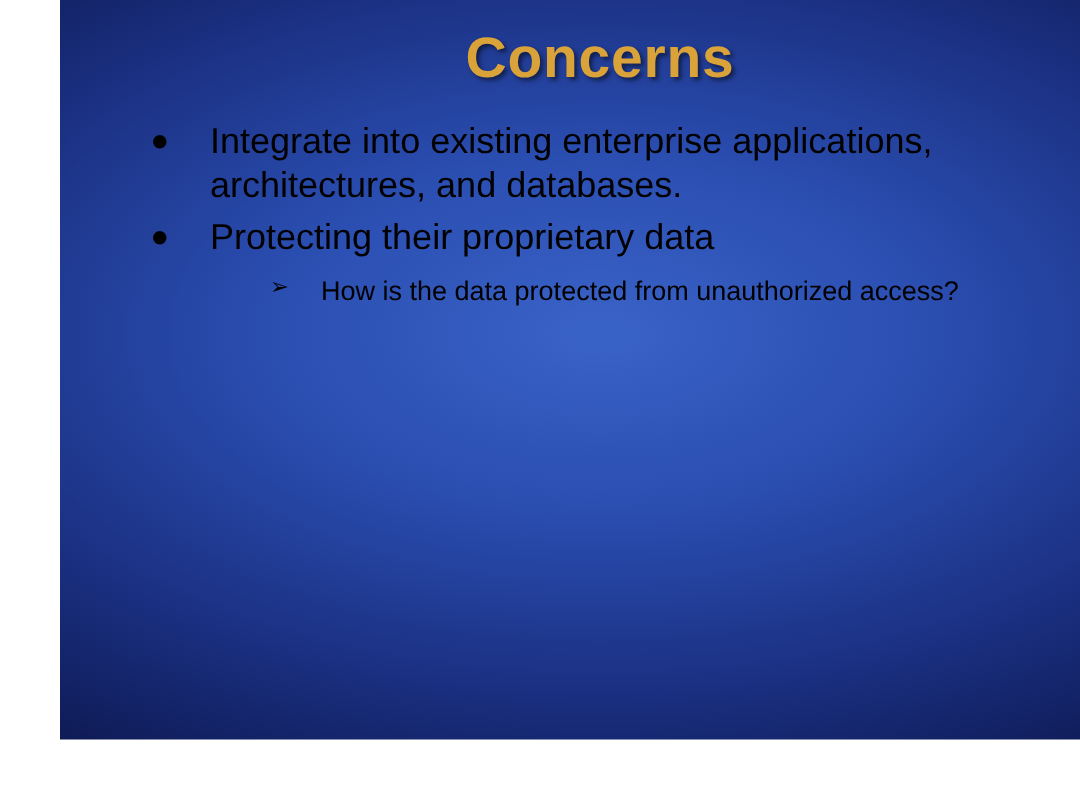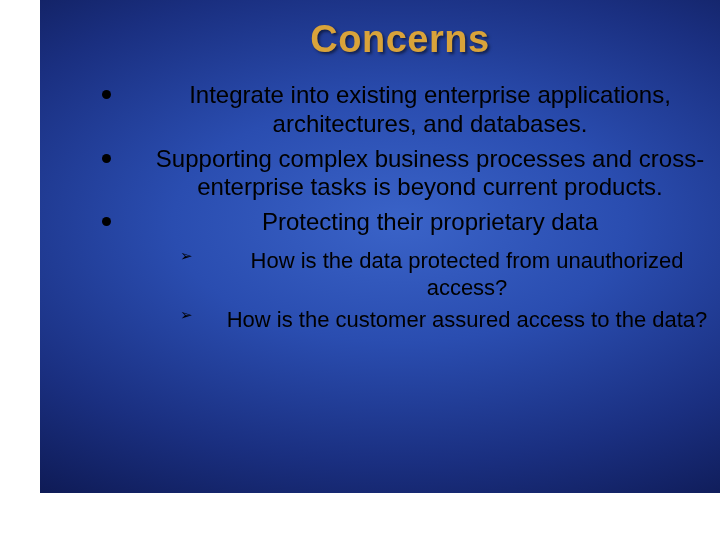--- a/index.html
+++ b/index.html
@@ -37,41 +37,40 @@
     margin: 0;
     padding: 0 0 0 20px;
   }
   ul.lvl1 > li {
     position: relative;
     padding-left: 40px;
     font-size: 24px;
     line-height: 1.2;
     margin-bottom: 6px;
     color: #000;
-    text-align: center;
   }
   ul.lvl1 > li::before {
     content: "";
     position: absolute;
     left: 2px;
     top: 9px;
     width: 9px;
     height: 9px;
     background: #000;
     border-radius: 50%;
   }
   ul.lvl2 {
     list-style: none;
     margin: 10px 0 10px 0;
     padding: 0 0 0 40px;
   }
   ul.lvl2 > li {
     position: relative;
     padding-left: 34px;
-    font-size: 22px;
+    font-size: 18px;
     line-height: 1.25;
     margin-bottom: 4px;
     color: #000;
   }
   ul.lvl2 > li::before {
     content: "➢";
     position: absolute;
     left: 0;
     top: 0;
     font-size: 15px;
@@ -82,27 +81,21 @@
 <body>
 
 <div class="slide">
   <h1 class="title">Concerns</h1>
 
   <ul class="lvl1">
     <li>
       <span>Integrate into existing enterprise applications, architectures, and databases.</span>
     </li>
     <li>
-      <span>Supporting complex business processes and cross-enterprise tasks is beyond current products.</span>
-    </li>
-    <li>
       <span>Protecting their proprietary data</span>
       <ul class="lvl2">
         <li>
           <span>How is the data protected from unauthorized access?</span>
-        </li>
-        <li>
-          <span>How is the customer assured access to the data?</span>
         </li>
       </ul>
     </li>
   </ul>
 </div>
 
 </body></html>

